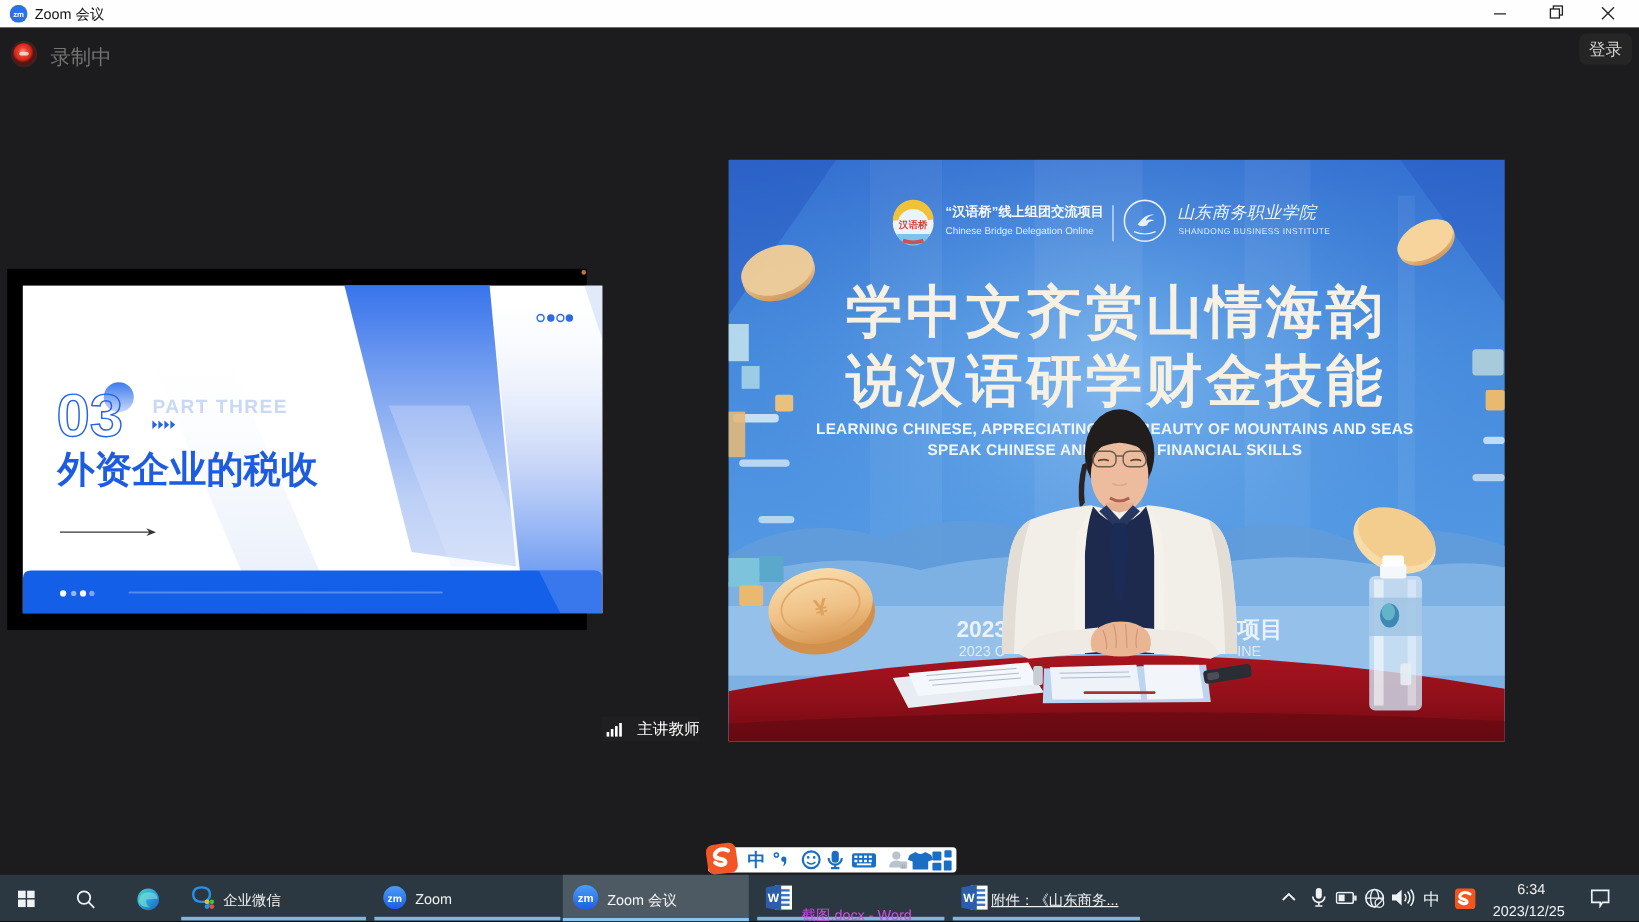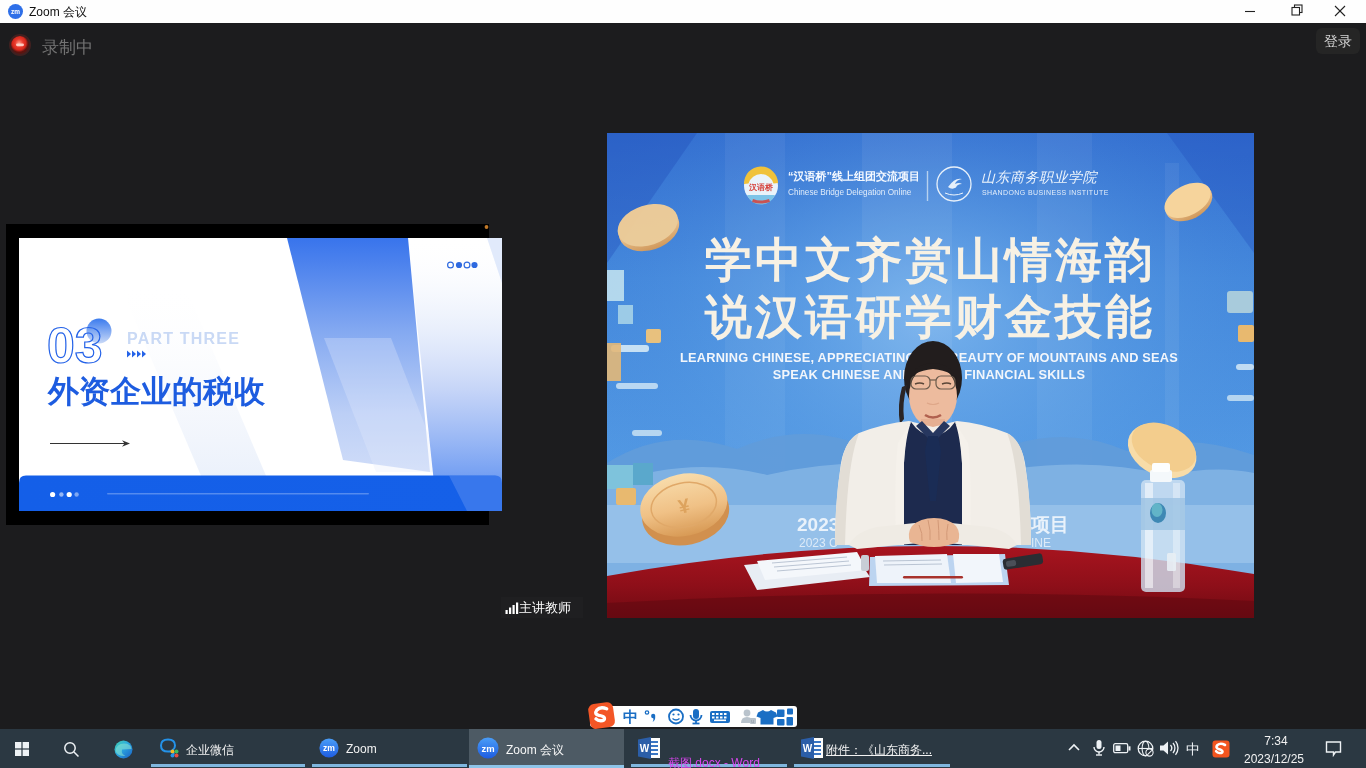--- a/index.html
+++ b/index.html
@@ -331,21 +331,21 @@
 
     <div class="abs" style="left:501px;top:574px;width:82px;height:21px;background:#1f1f21;display:flex;align-items:center;">
       <svg style="margin-left:4px" width="14" height="12" viewBox="0 0 14 12">
         <g fill="#fff">
           <rect x="0.5" y="8" width="2.2" height="4"></rect>
           <rect x="4" y="5.5" width="2.2" height="6.5"></rect>
           <rect x="7.5" y="3" width="2.2" height="9"></rect>
           <rect x="11" y="0.5" width="2.2" height="11.5"></rect>
         </g>
       </svg>
-      <span style="font-size:13px;color:#fff;margin-left:0;">主讲教师</span>
+      <span style="font-size:13px;color:#fff;margin-left:12px;">主讲教师</span>
     </div>
   </div>
 
   <div class="abs" style="left:590px;top:706px;width:207px;height:21px;background:#fff;border-radius:3px;"></div>
   <svg class="abs" style="left:585px;top:700px" width="34" height="30" viewBox="0 0 34 30">
     <g transform="rotate(-8 17 15)">
       <rect x="4" y="3" width="25" height="25" rx="6" fill="#f35626"></rect>
       <path d="M22.5,9.5 q-6,-3.5 -10,0 q-3.5,3.5 1.5,5.5 q5,1.5 5,3.5 q0,2.5 -4,2 q-3,-0.4 -4.5,-2.5" stroke="#fff" stroke-width="3.4" fill="none" stroke-linecap="round"></path>
     </g>
   </svg>
@@ -508,20 +508,20 @@
     </svg>
     <svg class="abs" style="left:1159px;top:11px" width="21" height="16" viewBox="0 0 21 16">
       <polygon points="1,5.5 4.5,5.5 9,1.5 9,14.5 4.5,10.5 1,10.5" fill="#eef2f5"></polygon>
       <path d="M11.5,5 a4.5,4.5 0 0 1 0,6 M14,3 a7.5,7.5 0 0 1 0,10 M16.5,1.2 a10.5,10.5 0 0 1 0,13.6" stroke="#eef2f5" stroke-width="1.3" fill="none"></path>
     </svg>
     <div class="abs" style="left:1186px;top:12px;font-size:14px;color:#eef2f5;">中</div>
     <svg class="abs" style="left:1212px;top:11px" width="18" height="18" viewBox="0 0 18 18">
       <rect x="0.5" y="0.5" width="17" height="17" rx="3" fill="#f3551f"></rect>
       <path d="M13,5 q-4.5,-2.5 -7.5,0 q-2.5,2.6 1,4 q4,1.2 4,2.6 q0,1.8 -3,1.4 q-2.2,-0.3 -3.4,-1.8" stroke="#fff" stroke-width="2.6" fill="none" stroke-linecap="round"></path>
     </svg>
-    <div class="abs" style="left:1253px;top:5px;width:46px;text-align:center;font-size:12px;color:#f2f2f2;">7:34</div>
+    <div class="abs" style="left:1253px;top:5px;width:46px;text-align:center;font-size:12px;color:#f2f2f2;">6:34</div>
     <div class="abs" style="left:1240px;top:23px;width:68px;text-align:center;font-size:12px;color:#f2f2f2;">2023/12/25</div>
     <svg class="abs" style="left:1325px;top:11px" width="17" height="17" viewBox="0 0 17 17">
       <path d="M1.5,2 h14 v10 h-5 l-2,3 v-3 h-7 z" fill="none" stroke="#eef2f5" stroke-width="1.4"></path>
     </svg>
   </div>
 
 </div>
 
 </body></html>

